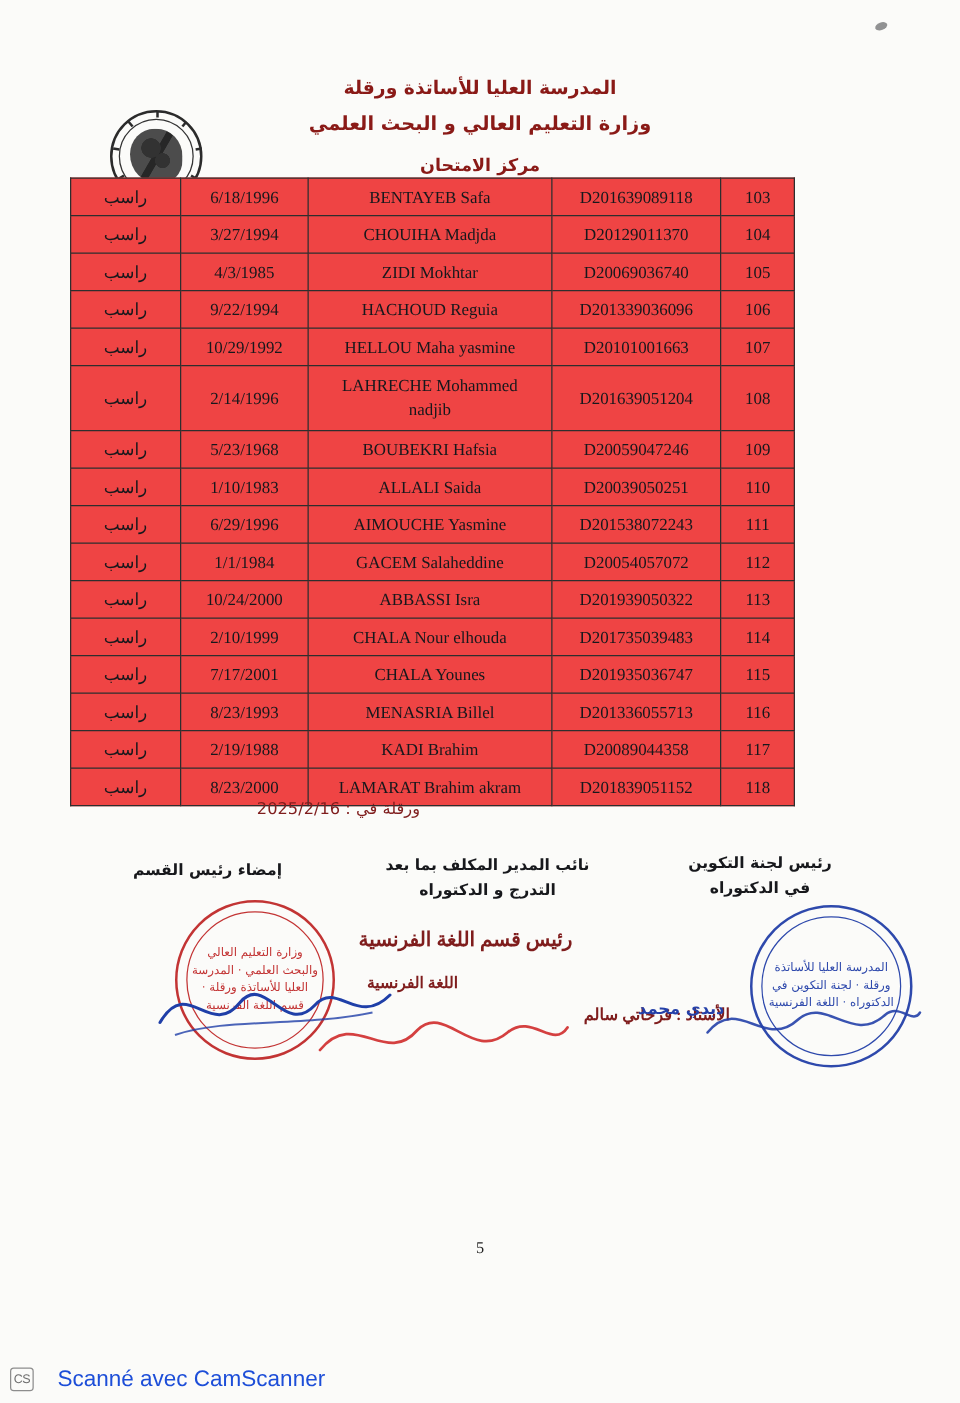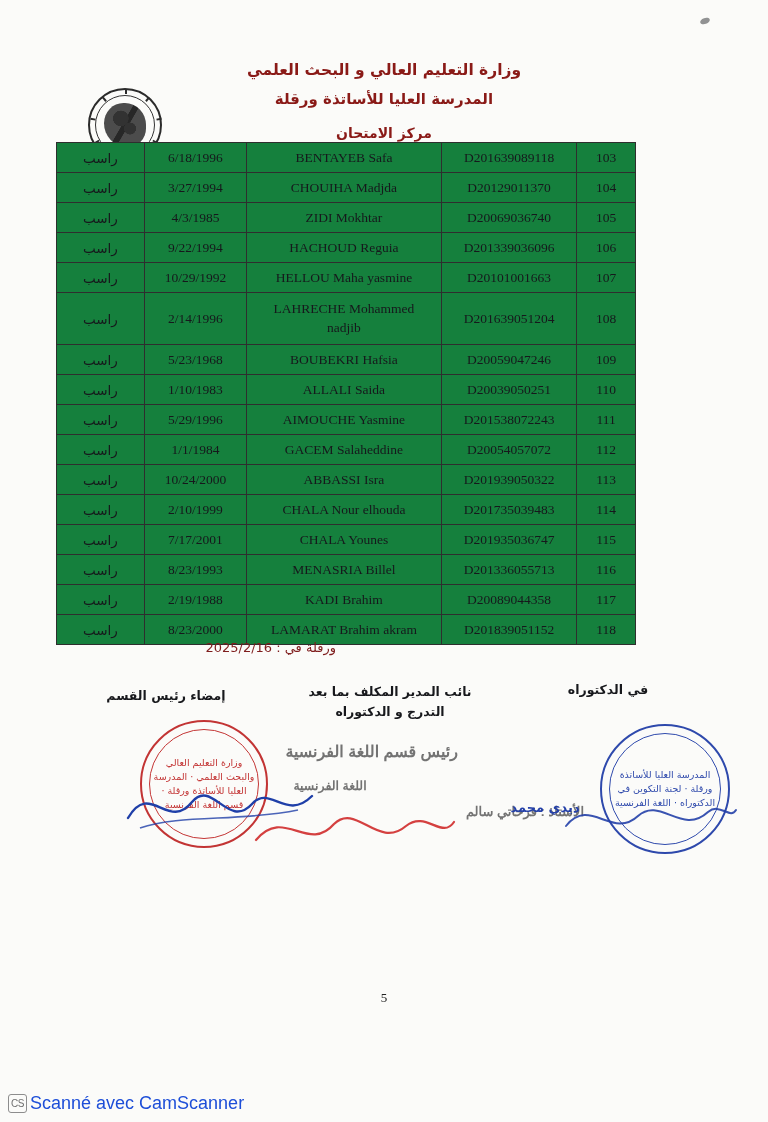--- a/index.html
+++ b/index.html
@@ -89,21 +89,21 @@
   .head-line.l3 { font-size: 14px; margin-top: 6px; }
 
   
   table.grid {
     position: absolute;
     left: 56px;
     top: 142px;
     width: 580px;
     border-collapse: collapse;
     table-layout: fixed;
-    background: #15803d;
+    background: #ef4444;
   }
   table.grid td {
     border: 1px solid #2e2e2e;
     height: 30px;
     font-size: 13.5px;
     text-align: center;
     vertical-align: middle;
     padding: 2px 4px;
     color: #16181c;
   }
@@ -190,23 +190,23 @@
     left: 7px; top: 7px; right: 7px; bottom: 7px;
     border: 1.2px solid #2440a8;
     border-radius: 50%;
   }
   .stamp.st1 { left: 140px; top: 720px; width: 128px; height: 128px; }
   .stamp.st2 { left: 388px; top: 726px; width: 128px; height: 128px; }
   .stamp.st3 { left: 600px; top: 724px; width: 130px; height: 130px; }
 
   .redtext {
     position: absolute;
-    color: #737373;
-    direction: rtl;
-    font-family: Liberation Sans, sans-serif;
+    color: #7f1d1d;
+    direction: rtl;
+    font-family: Liberation Serif, serif;
     font-weight: 700;
   }
   .redtext.r1 { left: 228px; top: 742px; width: 230px; font-size: 16px; text-align: right; }
   .redtext.r2 { left: 250px; top: 778px; width: 160px; font-size: 12.5px; text-align: center; }
   .redtext.r3 { left: 404px; top: 804px; width: 180px; font-size: 13px; text-align: right; }
 
   .bluetext {
     position: absolute;
     color: #2440a8;
     direction: rtl;
@@ -228,21 +228,21 @@
     text-align: center;
     font-size: 13px;
     color: #222;
   }
   
   .camfoot {
     position: absolute;
     left: 8px; bottom: 8px;
     display: flex;
     align-items: center;
-    gap: 3px;
+    gap: 19px;
   }
   .camfoot .cs {
     width: 19px; height: 19px;
     border: 1.4px solid #8d8d8d;
     border-radius: 3px;
     color: #6f6f6f;
     font-size: 10px;
     font-family: "Liberation Sans", sans-serif;
     display: flex; align-items: center; justify-content: center;
     letter-spacing: -.5px;
@@ -255,22 +255,22 @@
 </style>
 </head>
 <body>
 
 <div class="page">
 
   <div class="speck"></div>
 
   <div class="header">
     <div class="head-lines">
+      <div class="head-line l2">المدرسة العليا للأساتذة ورقلة</div>
       <div class="head-line l1">وزارة التعليم العالي و البحث العلمي</div>
-      <div class="head-line l2">المدرسة العليا للأساتذة ورقلة</div>
       <div class="head-line l3">مركز الامتحان</div>
     </div>
     <div class="logo">
       <div class="ring"></div>
       <div class="ring2"></div>
       <div class="inner"></div>
       <div class="tick" style="transform:rotate(0deg)"></div>
       <div class="tick" style="transform:rotate(40deg)"></div>
       <div class="tick" style="transform:rotate(80deg)"></div>
       <div class="tick" style="transform:rotate(120deg)"></div>
@@ -338,21 +338,21 @@
         </tr>
         <tr>
           <td class="c-status">راسب</td>
           <td class="c-date">1/10/1983</td>
           <td class="c-name">ALLALI Saida</td>
           <td class="c-code">D20039050251</td>
           <td class="c-num">110</td>
         </tr>
         <tr>
           <td class="c-status">راسب</td>
-          <td class="c-date">5/29/1996</td>
+          <td class="c-date">6/29/1996</td>
           <td class="c-name">AIMOUCHE Yasmine</td>
           <td class="c-code">D201538072243</td>
           <td class="c-num">111</td>
         </tr>
         <tr>
           <td class="c-status">راسب</td>
           <td class="c-date">1/1/1984</td>
           <td class="c-name">GACEM Salaheddine</td>
           <td class="c-code">D20054057072</td>
           <td class="c-num">112</td>
@@ -407,20 +407,21 @@
   <div class="sigs">
     <div class="sig s1">
       <div>إمضاء رئيس القسم</div>
       <div></div>
     </div>
     <div class="sig s2">
       <div>نائب المدير المكلف بما بعد</div>
       <div>التدرج و الدكتوراه</div>
     </div>
     <div class="sig s3">
+      <div>رئيس لجنة التكوين</div>
       <div>في الدكتوراه</div>
     </div>
   </div>
 
   <div class="stamp red st1">
     <span class="lbl">وزارة التعليم العالي والبحث العلمي · المدرسة العليا للأساتذة ورقلة · قسم اللغة الفرنسية</span>
   </div>
   <div class="stamp blue st3">
     <span class="lbl">المدرسة العليا للأساتذة ورقلة · لجنة التكوين في الدكتوراه · اللغة الفرنسية</span>
   </div>

